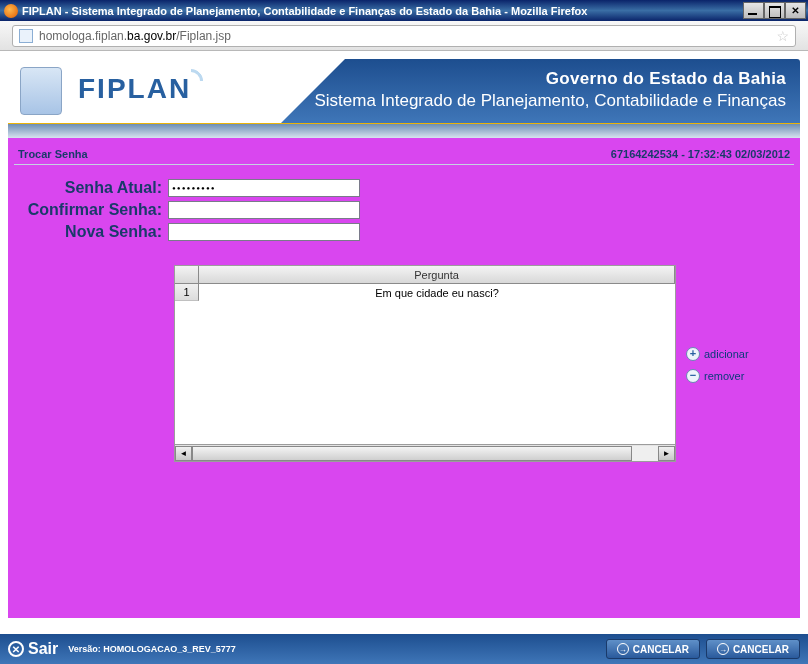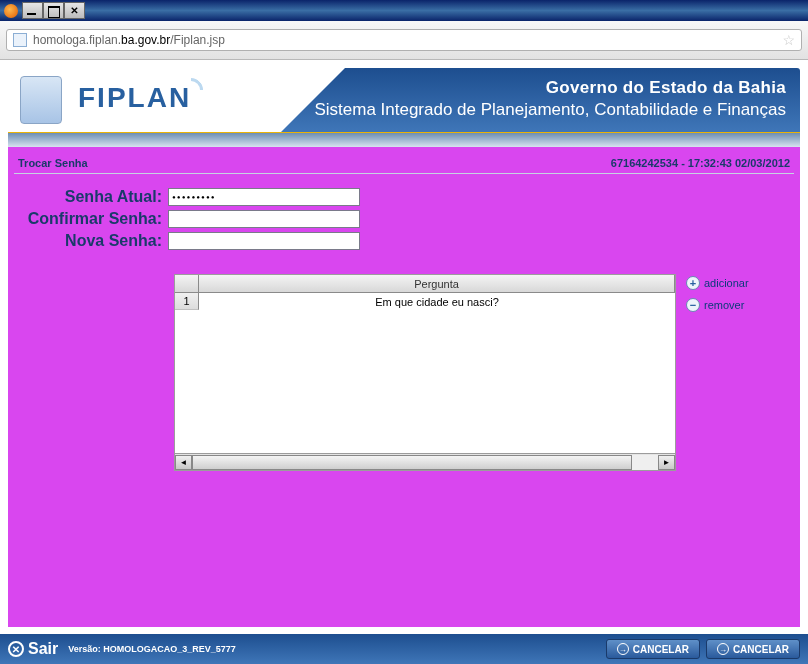--- a/index.html
+++ b/index.html
@@ -35,24 +35,24 @@
     display: flex; align-items: center; justify-content: center;
     font-size: 10px; font-family: Arial; color:#000;
     position: relative;
   }
   .win-btn + .win-btn { margin-left: 0px; }
   .win-min::after{content:""; position:absolute; bottom:3px; left:4px; width:9px; height:2px; background:#000;}
   .win-max::after{content:""; position:absolute; top:3px; left:4px; width:10px; height:9px; border:1px solid #000; border-top:2px solid #000;}
   .win-close::after{content:"✕"; font-weight:bold; font-size:10px;}
 
   .addrbar {
-    height: 39px;
+    height: 30px;
     background: linear-gradient(to bottom,#f8f8f8,#e2e2e2);
     border-bottom: 1px solid #b8b8b8;
-    display: flex; align-items: center; padding: 0 6px;
+    display: flex; align-items: center; padding: 0 12px;
   }
   .url-input {
     flex: 1; height: 22px;
     background: #fff; border:1px solid #b0b0b0; border-radius: 3px;
     display: flex; align-items: center; padding: 0 6px;
     color:#666; font-size:12px;
   }
   .page-icon { width:14px; height:14px; border:1px solid #8baed4; background:#eaf2fb; margin-right:6px; }
   .url-text .bold { color:#000; }
   .star { margin-left:auto; color:#c8c8c8; font-size:14px; }
@@ -125,21 +125,21 @@
     color:#1a3a6a; font-weight:bold; font-size:16px;
   }
   .text-input{
     width:192px; height:18px;
     border:1px solid #7a7a8a; background:#fff;
     font-family: Tahoma; font-size:11px; padding:0 3px;
     letter-spacing:1px;
   }
 
   .question-area{
-    display:flex; align-items:flex-start; gap:10px;
+    display:flex; align-items:center; gap:10px;
     margin-top:24px; padding-left:160px;
   }
   .grid-wrap{
     width:502px;
     border:1px solid #9c9c9c;
   }
   .grid-head{
     height:18px; display:flex;
     background: linear-gradient(to bottom,#f4f4f4,#d8d8d8);
     border-bottom:1px solid #8a8a8a;
@@ -202,20 +202,21 @@
   .arrow-circle{
     width:12px;height:12px;border:1px solid #fff;border-radius:50%;
     display:inline-flex;align-items:center;justify-content:center;font-size:8px;
   }
 </style>
 </head>
 <body>
 
 <div class="titlebar">
   <div class="ff-icon"></div>
+  <div class="title">FIPLAN - Sistema Integrado de Planejamento, Contabilidade e Finanças do Estado da Bahia - Mozilla Firefox</div>
   <div class="win-btns">
     <div class="win-btn win-min"></div>
     <div class="win-btn win-max"></div>
     <div class="win-btn win-close"></div>
   </div>
 </div>
 
 <div class="addrbar">
   <div class="url-input">
     <div class="page-icon"></div>

